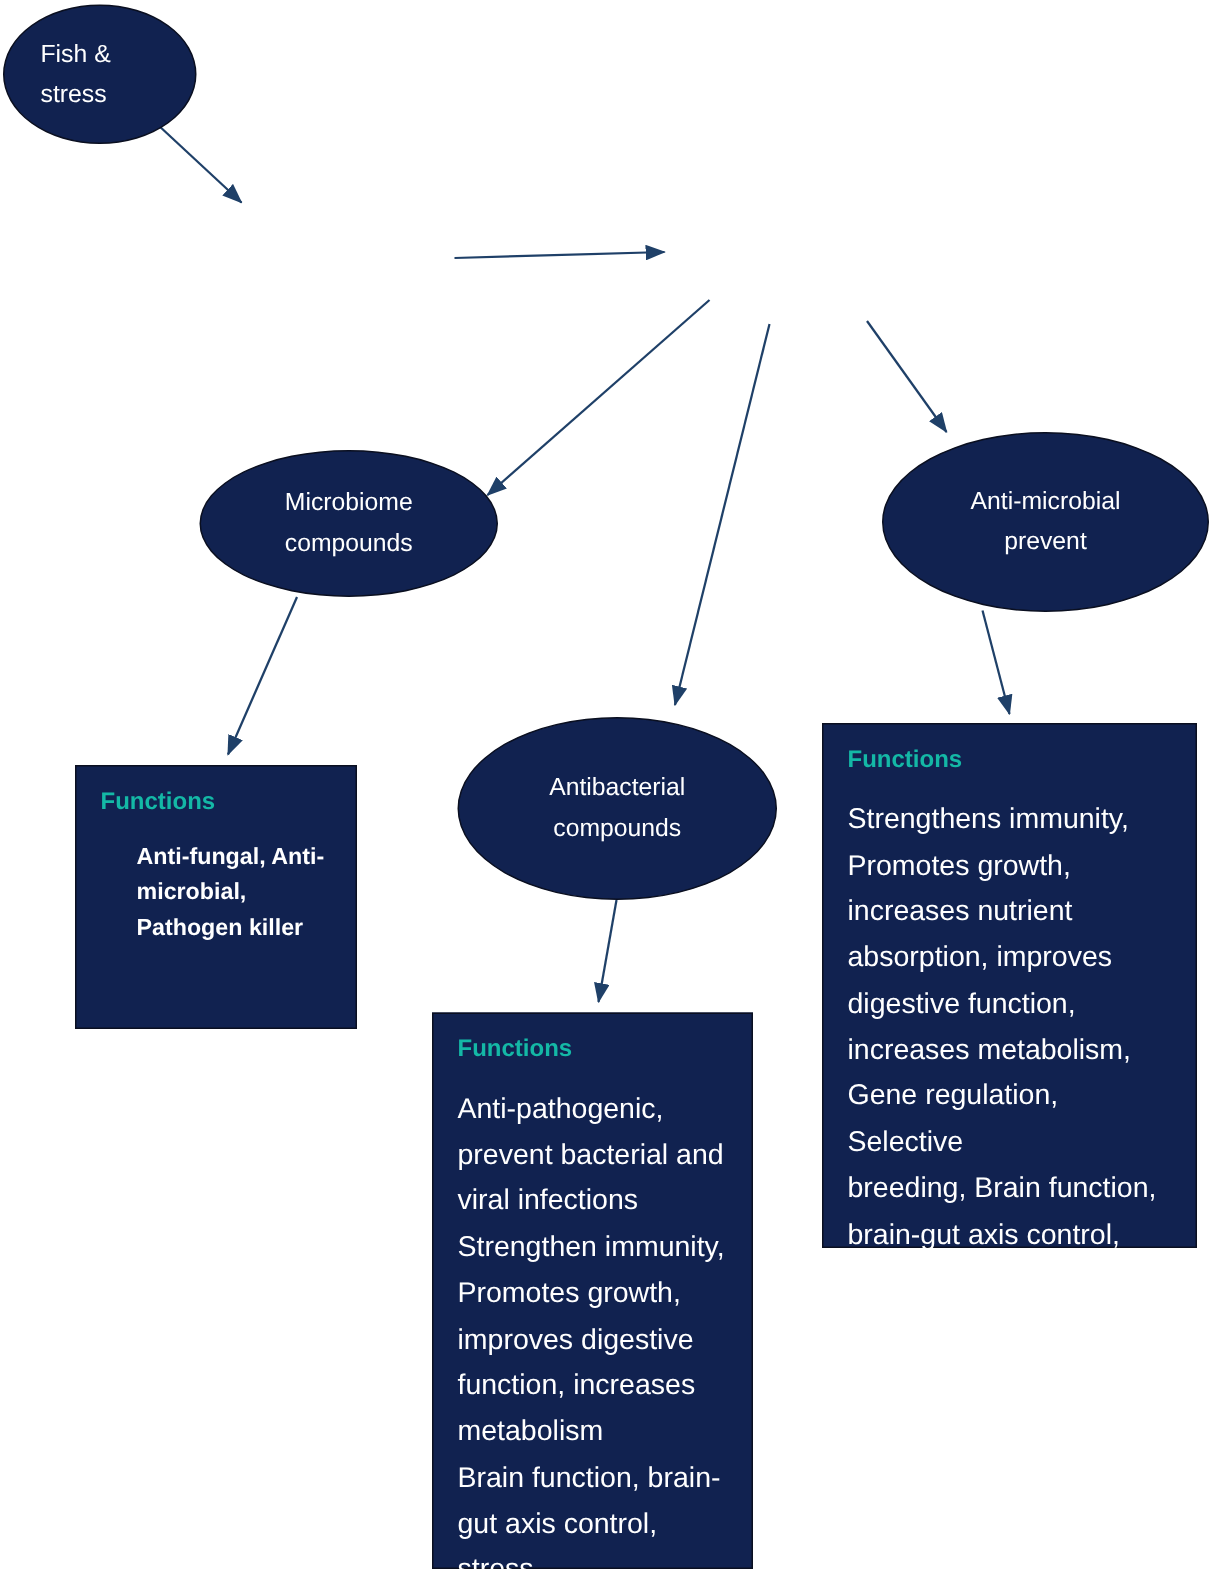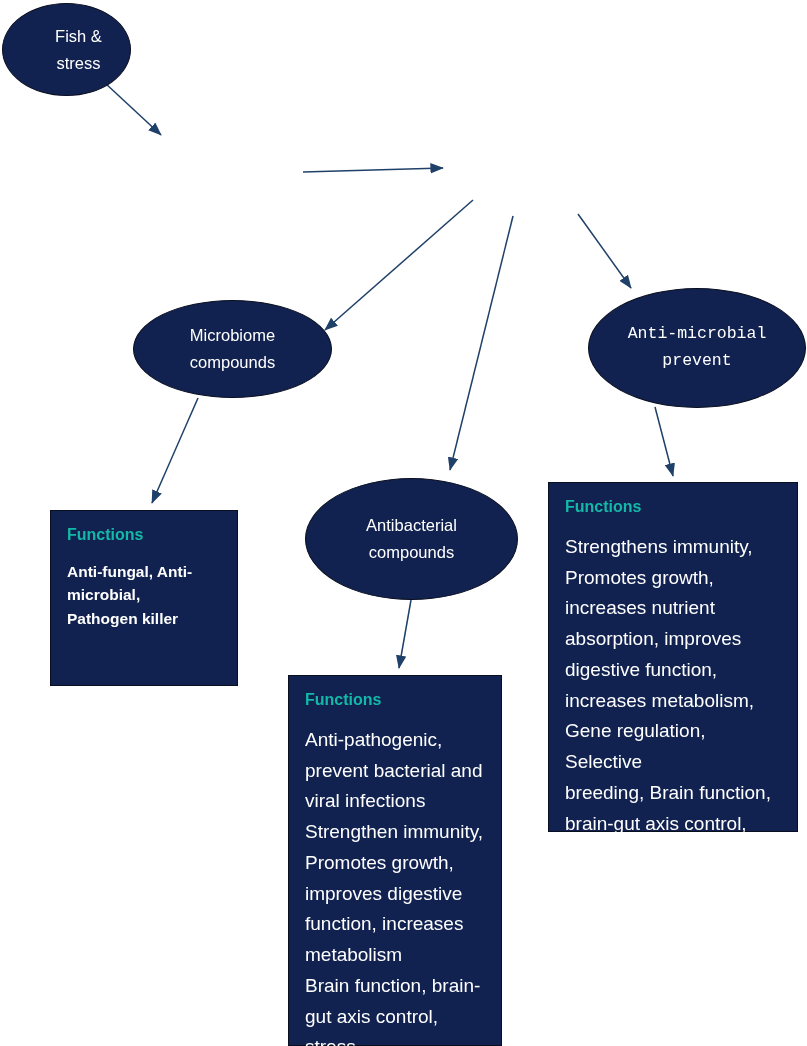--- a/index.html
+++ b/index.html
@@ -65,20 +65,21 @@
   }
   .fnbox .fn-body {
     font-size: 19px;
     line-height: 1.62;
     white-space: pre-line;
   }
   .fnbox.bold-body .fn-body {
     font-weight: bold;
     font-size: 15.5px;
     line-height: 1.52;
+    margin-left: 24px;
   }
 </style>
 </head>
 <body>
 
 <div id="canvas">
 
   <svg id="edges" viewBox="0 0 807 1046" xmlns="http://www.w3.org/2000/svg">
     <defs>
       <marker id="arrowhead" markerWidth="9" markerHeight="7" refX="8.4" refY="3.5" orient="auto" markerUnits="strokeWidth">
@@ -96,38 +97,38 @@
 
     <line x1="578" y1="214" x2="631" y2="288" stroke="#1f4068" stroke-width="1.5" marker-end="url(#arrowhead)"></line>
 
     <line x1="198" y1="398" x2="152" y2="503" stroke="#1f4068" stroke-width="1.5" marker-end="url(#arrowhead)"></line>
 
     <line x1="411" y1="600" x2="399" y2="668" stroke="#1f4068" stroke-width="1.5" marker-end="url(#arrowhead)"></line>
 
     <line x1="655" y1="407" x2="673" y2="476" stroke="#1f4068" stroke-width="1.5" marker-end="url(#arrowhead)"></line>
   </svg>
 
-  <div class="node left-text" style="left:2px; top:3px; width:129px; height:93px; padding-left:24px;align-items:center;">
+  <div class="node left-text" style="left:2px; top:3px; width:129px; height:93px; padding-left:24px;">
     <span class="line">Fish &amp;</span>
     <span class="line">stress</span>
   </div>
 
 
 
   <div class="node" style="left:133px; top:300px; width:199px; height:98px;">
     <span class="line">Microbiome</span>
     <span class="line">compounds</span>
   </div>
 
   <div class="node" style="left:305px; top:478px; width:213px; height:122px;">
     <span class="line">Antibacterial</span>
     <span class="line">compounds</span>
   </div>
 
-  <div class="node" style="left:588px; top:288px; width:218px; height:120px;font-family:Liberation Mono, monospace;">
+  <div class="node" style="left:588px; top:288px; width:218px; height:120px;">
     <span class="line">Anti-microbial</span>
     <span class="line">prevent</span>
   </div>
 
   <div class="fnbox bold-body" style="left:50px; top:510px; width:188px; height:176px;">
     <div class="fn-title">Functions</div>
     <div class="fn-body">Anti-fungal, Anti-
 microbial,
 Pathogen killer</div>
   </div>

